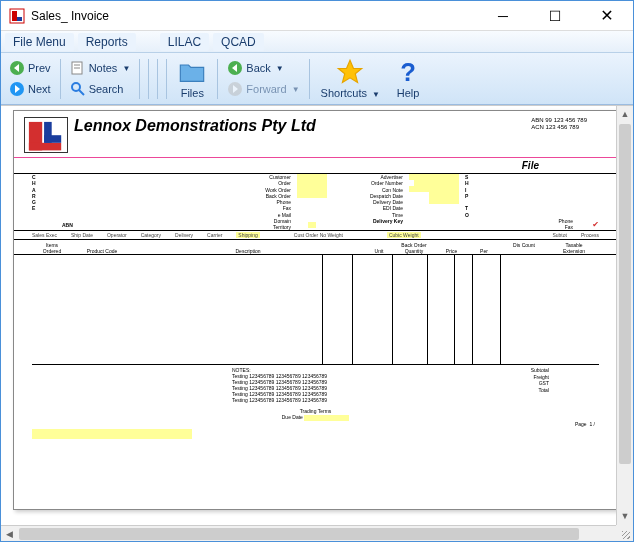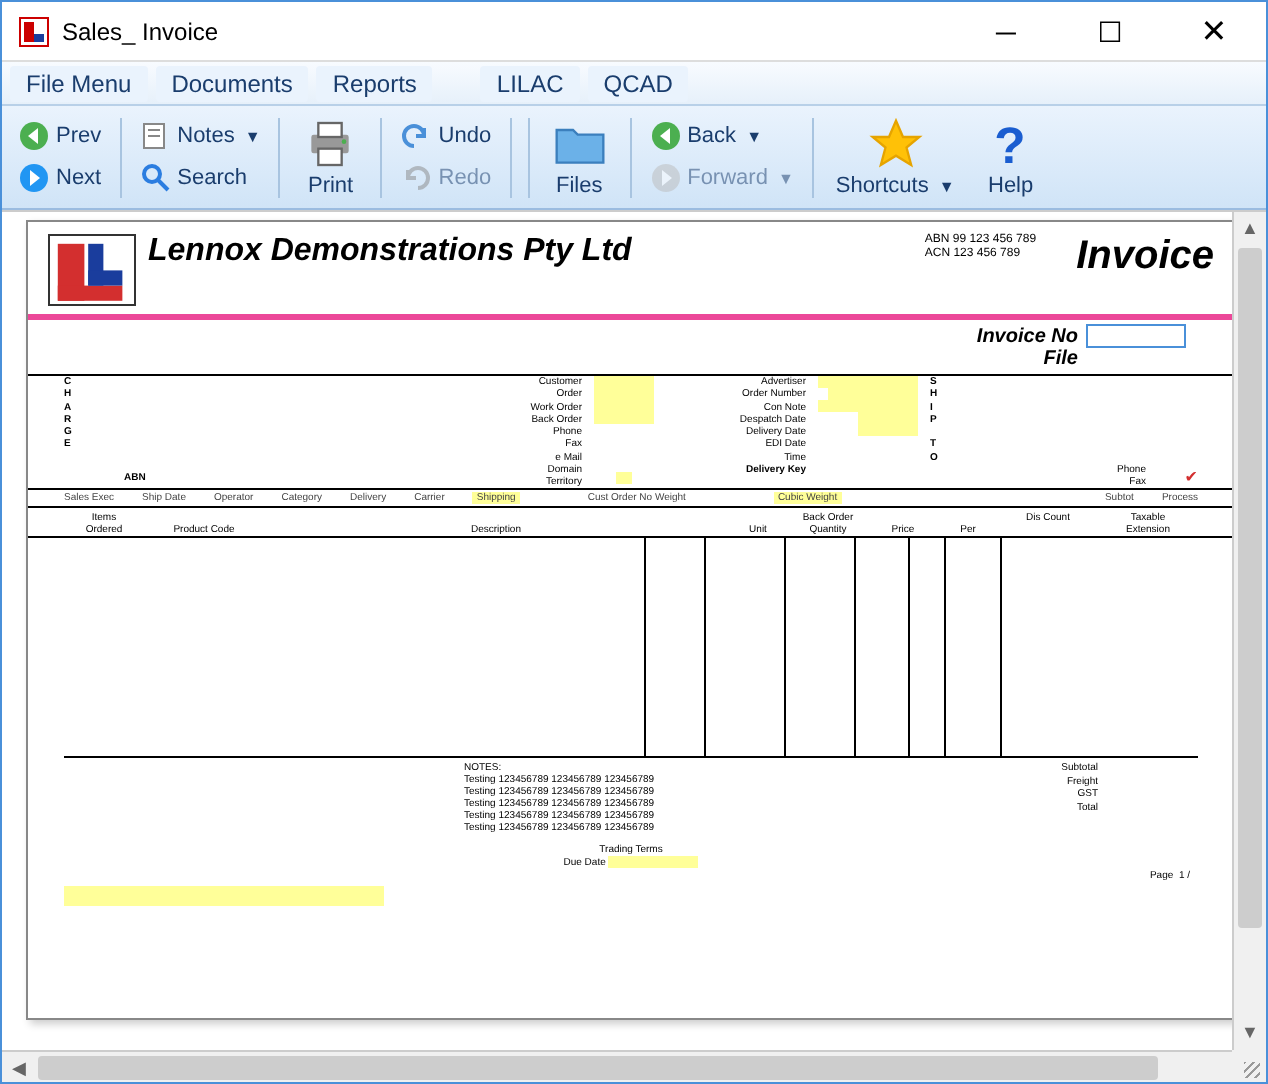--- a/index.html
+++ b/index.html
@@ -26,21 +26,21 @@
   .tool-big { display: flex; flex-direction: column; align-items: center; padding: 2px 6px; cursor: pointer; color: #1a3d6d; font-size: 11px; gap:1px;}
   .icon16 { width: 16px; height: 16px; display: inline-flex; align-items:center; justify-content:center; }
   .icon32 { width: 28px; height: 28px; display: inline-flex; align-items:center; justify-content:center; }
   .sep { width: 1px; height: 40px; background: #a8c4e0; margin: 0 3px; }
   .dropdown-arrow { font-size: 8px; color: #1a3d6d; margin-left: 2px; }
   
   
   .doc-area { position: relative; background: #fff; height: 420px; overflow: hidden; border-top:1px solid #ccc;}
   .doc-canvas { position: absolute; left: 12px; top: 4px; width: 605px; height: 400px; background: #fff; border: 1px solid #888; box-shadow: 2px 2px 4px rgba(0,0,0,0.2); overflow:hidden;}
   
-  .invoice-header { display: flex; padding: 6px 10px 4px 10px; border-bottom: 3px solid #ec4899; align-items: flex-start; }
+  .invoice-header { display: flex; padding: 6px 10px 4px 10px; border-bottom: 1px solid #ec4899; align-items: flex-start; }
   .logo-box { width: 44px; height: 36px; border: 1px solid #333; margin-right: 6px; padding:2px; }
   .company-name { font-size: 16px; font-weight: bold; font-style: italic; flex:1;}
   .abn-block { font-size: 6px; text-align: left; margin-right: 20px; line-height:1.2;}
   .invoice-title { font-size: 20px; font-weight: bold; font-style: italic; }
   
   .inv-meta { text-align: right; padding: 2px 24px 2px 0; font-size: 10px; }
   .inv-meta .row { display:flex; justify-content:flex-end; align-items:center; gap:4px;}
   .inv-no-box { width: 50px; height: 12px; border: 1px solid #4a90d9; display:inline-block;}
   .inv-meta .lbl { font-weight: bold; font-style:italic;}
   
@@ -96,21 +96,20 @@
   <span class="title-text">Sales_ Invoice</span>
   <div class="win-controls">
     <div class="win-btn">─</div>
     <div class="win-btn">☐</div>
     <div class="win-btn close">✕</div>
   </div>
 </div>
 
 <div class="menubar">
   <div class="menu-item">File Menu</div>
-  <div class="menu-item">Documents</div>
   <div class="menu-item">Reports</div>
   <div class="menu-spacer"></div>
   <div class="menu-item">LILAC</div>
   <div class="menu-item">QCAD</div>
 </div>
 
 <div class="toolbar">
   <div class="tool-col">
     <div class="tool-btn">
       <span class="icon16">
@@ -148,52 +147,21 @@
       <span class="icon16">
           <svg viewBox="0 0 16 16">
             <circle cx="6" cy="6" r="4" fill="none" stroke="#2b7de0" stroke-width="2"></circle>
             <line x1="9" y1="9" x2="14" y2="14" stroke="#2b7de0" stroke-width="2"></line>
           </svg>
         </span>
       <span>Search</span>
     </div>
   </div>
   <div class="sep"></div>
-  <div class="tool-big">
-    <span class="icon32">
-        <svg viewBox="0 0 24 24">
-          <rect x="4" y="8" width="16" height="8" fill="#999" rx="1"></rect>
-          <rect x="7" y="3" width="10" height="6" fill="#fff" stroke="#666"></rect>
-          <rect x="7" y="14" width="10" height="7" fill="#fff" stroke="#666"></rect>
-          <circle cx="18" cy="11" r="1" fill="#4caf50"></circle>
-        </svg>
-      </span>
-    <span>Print</span>
-  </div>
-  <div class="sep"></div>
-  <div class="tool-col">
-    <div class="tool-btn">
-      <span class="icon16">
-          <svg viewBox="0 0 16 16">
-            <path d="M12 8 A5 5 0 1 0 7 13" fill="none" stroke="#4a90d9" stroke-width="2"></path>
-            <path d="M12 4 L12 8 L8 8" fill="none" stroke="#4a90d9" stroke-width="2"></path>
-          </svg>
-        </span>
-      <span>Undo</span>
-    </div>
-    <div class="tool-btn" style="opacity:0.5">
-      <span class="icon16">
-          <svg viewBox="0 0 16 16">
-            <path d="M4 8 A5 5 0 1 1 9 13" fill="none" stroke="#888" stroke-width="2"></path>
-            <path d="M4 4 L4 8 L8 8" fill="none" stroke="#888" stroke-width="2"></path>
-          </svg>
-        </span>
-      <span>Redo</span>
-    </div>
-  </div>
+  <div class="sep"></div>
   <div class="sep"></div>
   <div class="sep"></div>
   <div class="tool-big">
     <span class="icon32">
         <svg viewBox="0 0 24 24">
           <path d="M2 6 L9 6 L11 8 L22 8 L22 20 L2 20 Z" fill="#6bb1e8" stroke="#3b7fbd"></path>
         </svg>
       </span>
     <span>Files</span>
   </div>
@@ -249,28 +217,23 @@
             <rect x="2" y="24" width="34" height="8" fill="#d32f2f"></rect>
             <rect x="18" y="2" width="8" height="22" fill="#1a3d9d"></rect>
             <rect x="18" y="16" width="18" height="8" fill="#1a3d9d"></rect>
           </svg>
       </div>
       <div class="company-name">Lennox Demonstrations Pty Ltd</div>
       <div class="abn-block">
         <div>ABN 99 123 456 789</div>
         <div>ACN 123 456 789</div>
       </div>
-      <div class="invoice-title">Invoice</div>
     </div>
 
     <div class="inv-meta">
-      <div class="row">
-          <span class="lbl">Invoice No</span>
-          <span class="inv-no-box"></span>
-        </div>
       <div class="row">
           <span class="lbl">File</span>
           <span style="width:50px;display:inline-block"></span>
         </div>
     </div>
 
     <div class="fields-block">
       <div class="fcol left">
         <div>C</div>
           <div>H</div>

